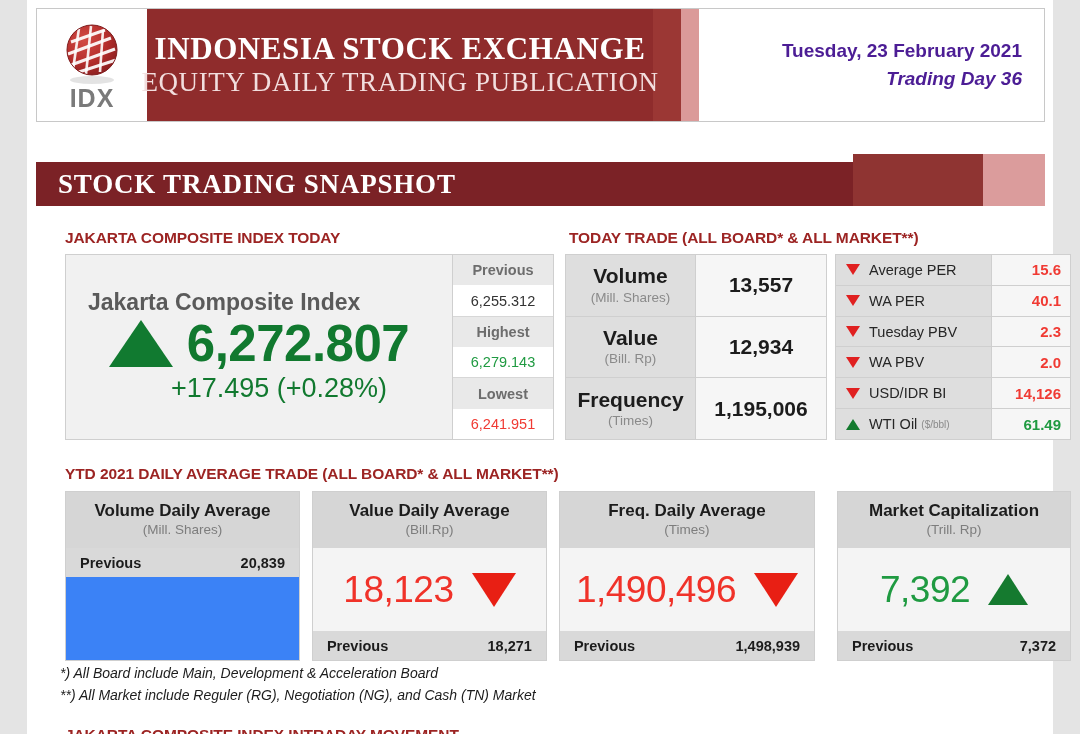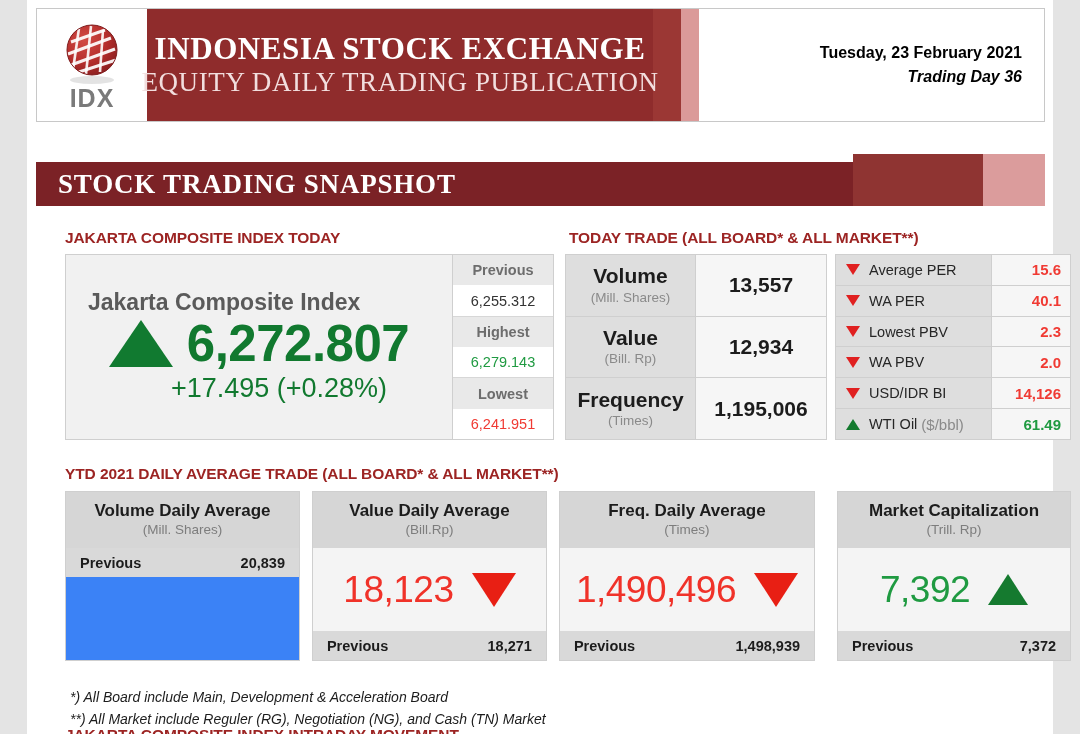--- a/index.html
+++ b/index.html
@@ -92,23 +92,23 @@
     flex: 0 0 345px;
     background: #ffffff;
     display: flex;
     flex-direction: column;
     align-items: flex-end;
     justify-content: center;
     padding-right: 22px;
     box-sizing: border-box;
   }
   .date-line {
-    font-size: 16px;
-    font-weight: bold;
-    color: #000000;
+    font-size: 19px;
+    font-weight: bold;
+    color: #4c1d95;
     line-height: 1.5;
   }
   .date-line.italic { font-style: italic; }
 
   
   .snapshot-banner {
     position: absolute;
     left: 9px;
     top: 154px;
     width: 1009px;
@@ -325,21 +325,21 @@
     background: #dedede;
     display: flex;
     align-items: center;
     padding-left: 10px;
     gap: 9px;
     border-right: 1px solid #cfcfcf;
     box-sizing: border-box;
     font-size: 14.5px;
     color: #262626;
   }
-  .ratio-unit { color: #8a8a8a; font-size: 15px; margin-left: -5px; }
+  .ratio-unit { color: #8a8a8a; font-size: 10px; margin-left: -5px; }
   .ratio-value {
     width: 78px;
     flex: 0 0 78px;
     background: #f6f6f6;
     display: flex;
     align-items: center;
     justify-content: flex-end;
     padding-right: 9px;
     box-sizing: border-box;
     font-size: 15px;
@@ -440,26 +440,25 @@
     padding: 0 14px;
     box-sizing: border-box;
     font-size: 14.5px;
     font-weight: bold;
     color: #1c1c1c;
   }
 
   
   .footnote {
     position: absolute;
-    left: 43px;
+    left: 33px;
     font-style: italic;
     font-size: 14px;
     color: #1c1c1c;
     white-space: nowrap;
-    margin-top: 24px;
   }
   #fn1 { top: 665px; }
   #fn2 { top: 687px; }
 </style>
 </head>
 <body>
 
 <div class="page">
 
   <div class="masthead">
@@ -578,21 +577,21 @@
       <div class="ratio-label">
         <span class="tri-down-sm"></span>
         <span>WA PER</span>
         <span class="ratio-unit"></span>
       </div>
       <div class="ratio-value v-red">40.1</div>
     </div>
     <div class="ratio-row">
       <div class="ratio-label">
         <span class="tri-down-sm"></span>
-        <span>Lowest PBV</span>
+        <span>Tuesday PBV</span>
         <span class="ratio-unit"></span>
       </div>
       <div class="ratio-value v-red">2.3</div>
     </div>
     <div class="ratio-row">
       <div class="ratio-label">
         <span class="tri-down-sm"></span>
         <span>WA PBV</span>
         <span class="ratio-unit"></span>
       </div>

